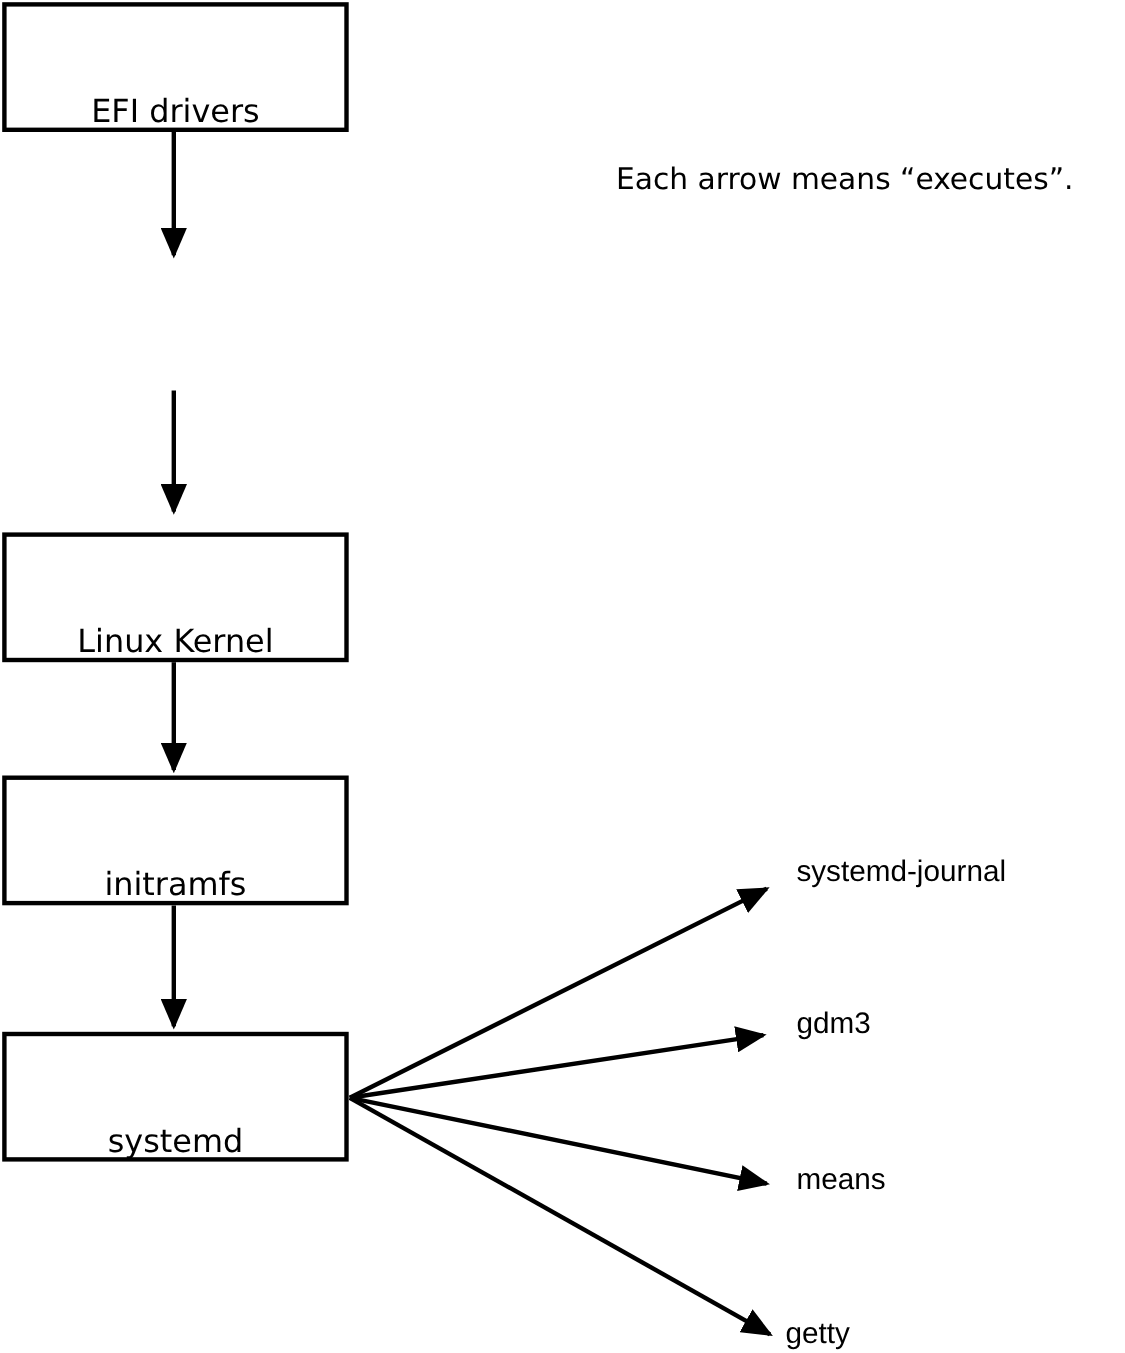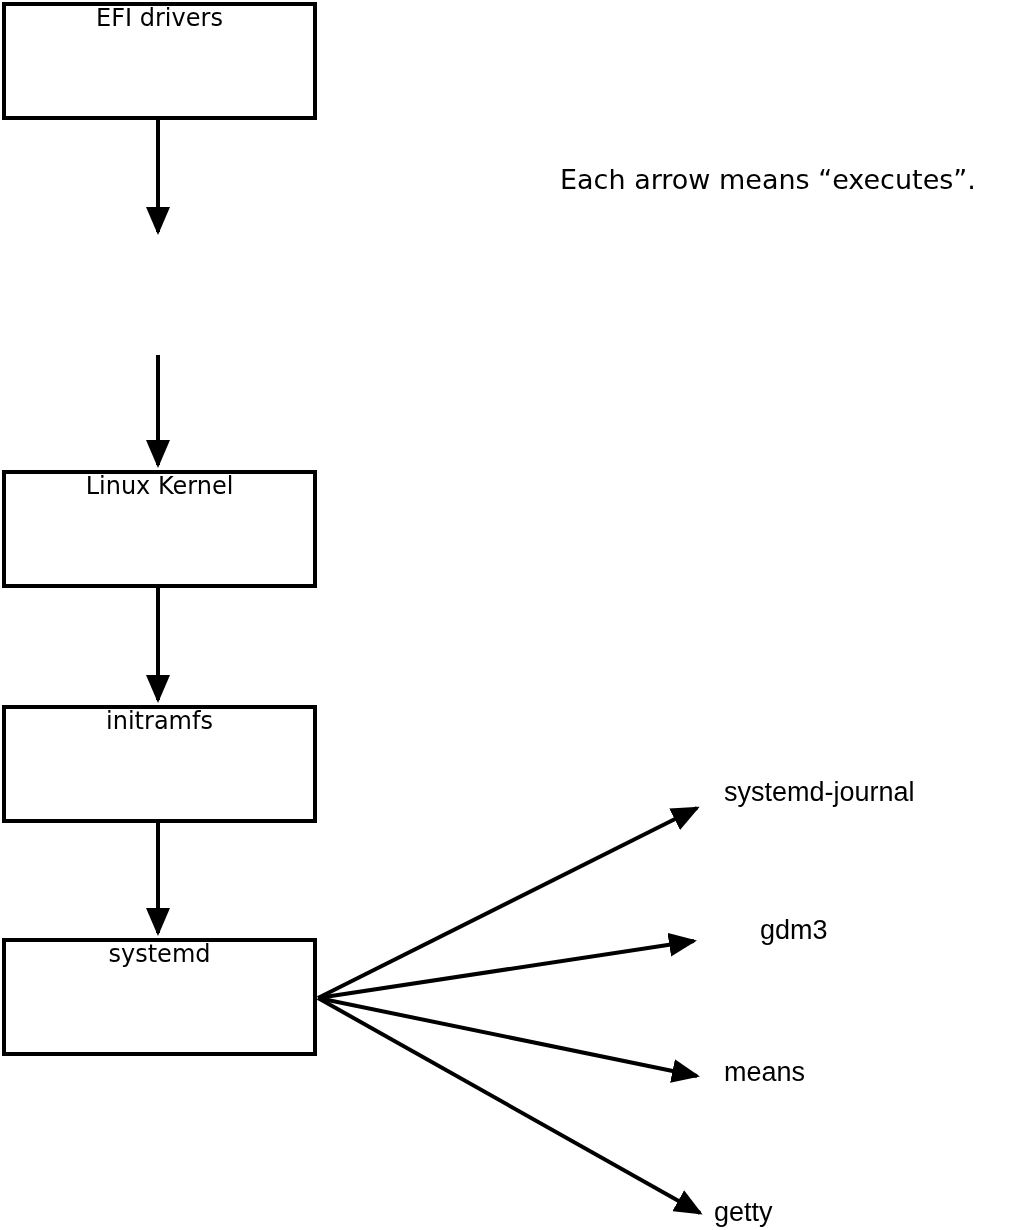--- a/index.html
+++ b/index.html
@@ -17,29 +17,29 @@
       font-family: "DejaVu Sans", sans-serif;
     }
     .box {
       position: absolute;
       left: 2px;
       width: 307px;
       height: 110px;
       border: 4px solid #000000;
       background: #ffffff;
       display: flex;
-      align-items: flex-start;
+      align-items: flex-end;
       justify-content: center;
-      font-size: 24px;
+      font-size: 29px;
       line-height: 1;
     }
     .annotation {
       position: absolute;
       left: 560px;
-      top: 164px;
+      top: 148px;
       font-size: 27px;
       white-space: nowrap;
     }
     .target-label {
       position: absolute;
       font-family: Liberation Sans, sans-serif;
       font-size: 27px;
       line-height: 32px;
       white-space: nowrap;
     }
@@ -73,30 +73,30 @@
     <line x1="158" y1="823" x2="158" y2="933" marker-end="url(#ah)"></line>
     <line x1="318" y1="998" x2="697" y2="808" marker-end="url(#ah)"></line>
     <line x1="318" y1="998" x2="694" y2="941" marker-end="url(#ah)"></line>
     <line x1="318" y1="998" x2="697" y2="1076" marker-end="url(#ah)"></line>
     <line x1="318" y1="998" x2="700" y2="1213" marker-end="url(#ah)"></line>
   </svg>
 
   <div class="box" style="top:2px">
     <span>EFI drivers</span>
   </div>
-  <div class="box" style="top:470px">
+  <div class="box" style="top:484px">
     <span>Linux Kernel</span>
   </div>
   <div class="box" style="top:705px">
     <span>initramfs</span>
   </div>
   <div class="box" style="top:938px">
     <span>systemd</span>
   </div>
 
   <div class="annotation">Each arrow means “executes”.</div>
 
   <div class="target-label" style="left:724px; top:776px">systemd-journal</div>
-  <div class="target-label" style="left:760px; top:914px">gdm3</div>
+  <div class="target-label" style="left:724px; top:914px">gdm3</div>
   <div class="target-label" style="left:724px; top:1056px">means</div>
   <div class="target-label" style="left:714px; top:1196px">getty</div>
 
 </div>
 
 </body></html>

